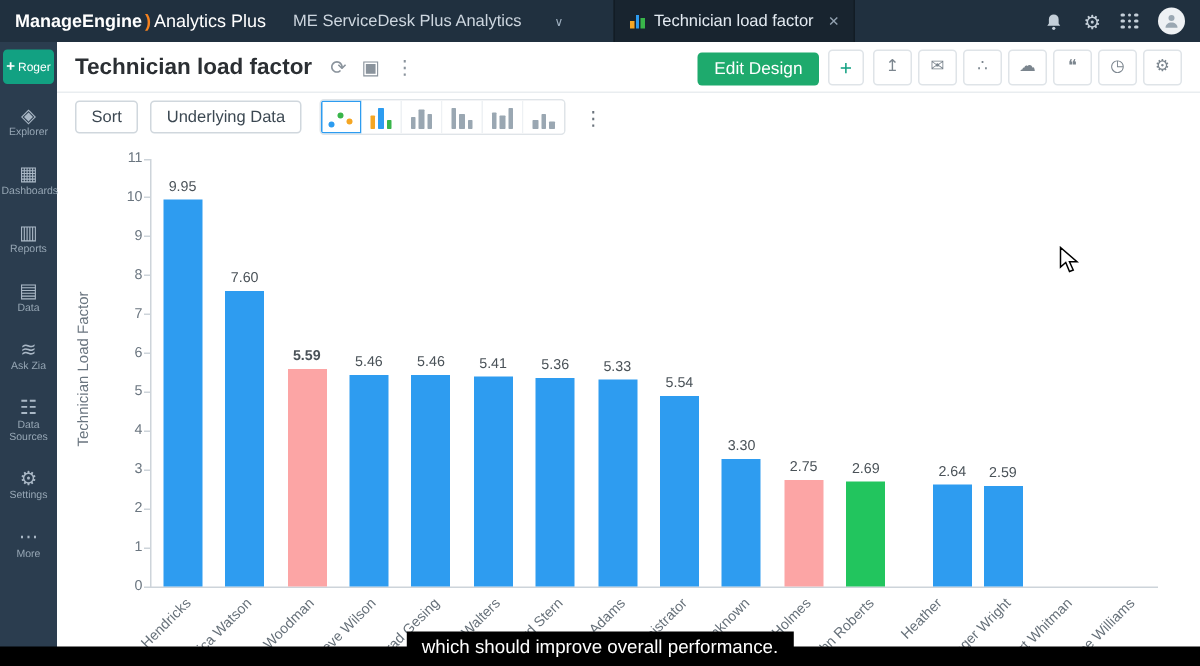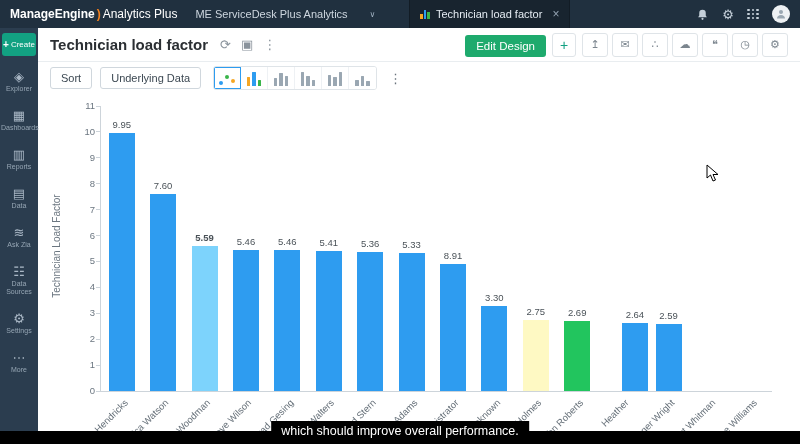--- a/index.html
+++ b/index.html
@@ -143,21 +143,21 @@
           <circle cx="12" cy="8" r="4"></circle>
           <path d="M4 21c0-4.4 3.6-7 8-7s8 2.6 8 7z"></path>
         </svg>
     </span>
   </div>
 </div>
 
 <div class="sidebar">
   <button class="create-btn">
     <span class="create-plus">+</span>
-    <span>Create</span>
+    <span>Roger</span>
   </button>
   <div class="nav">
       <div class="nav-item">
         <span class="nav-icon">◈</span>
         <span class="nav-label">Explorer</span>
       </div>
       <div class="nav-item">
         <span class="nav-icon">▦</span>
         <span class="nav-label">Dashboards</span>
       </div>
@@ -271,21 +271,21 @@
           </div>
           <span class="x-label">Lynn Hendricks</span>
         </div>
         <div class="bar-slot">
           <div class="bar" style="height: 69.0909%; background: rgb(46, 156, 240);">
             <span class="bar-value">7.60</span>
           </div>
           <span class="x-label">Frederica Watson</span>
         </div>
         <div class="bar-slot">
-          <div class="bar" style="height: 50.8182%; background: #7dd3fc; font-weight: bold;">
+          <div class="bar" style="height: 50.8182%; background: #fca5a5; font-weight: bold;">
             <span class="bar-value">5.59</span>
           </div>
           <span class="x-label">Robert Woodman</span>
         </div>
         <div class="bar-slot">
           <div class="bar" style="height: 49.6364%; background: rgb(46, 156, 240);">
             <span class="bar-value">5.46</span>
           </div>
           <span class="x-label">Steve Wilson</span>
         </div>
@@ -308,32 +308,32 @@
           <span class="x-label">Howard Stern</span>
         </div>
         <div class="bar-slot">
           <div class="bar" style="height: 48.4545%; background: rgb(46, 156, 240);">
             <span class="bar-value">5.33</span>
           </div>
           <span class="x-label">Shawn Adams</span>
         </div>
         <div class="bar-slot">
           <div class="bar" style="height: 44.4545%; background: rgb(46, 156, 240);">
-            <span class="bar-value">8.91</span>
+            <span class="bar-value">5.54</span>
           </div>
           <span class="x-label">administrator</span>
         </div>
         <div class="bar-slot">
           <div class="bar" style="height: 30%; background: rgb(46, 156, 240);">
             <span class="bar-value">3.30</span>
           </div>
           <span class="x-label">Unknown</span>
         </div>
         <div class="bar-slot">
-          <div class="bar" style="height: 25%; background: #fef9c3;">
+          <div class="bar" style="height: 25%; background: #fca5a5;">
             <span class="bar-value">2.75</span>
           </div>
           <span class="x-label">Ed Holmes</span>
         </div>
         <div class="bar-slot">
           <div class="bar" style="height: 24.4545%; background: #22c55e;">
             <span class="bar-value">2.69</span>
           </div>
           <span class="x-label">John Roberts</span>
         </div>

